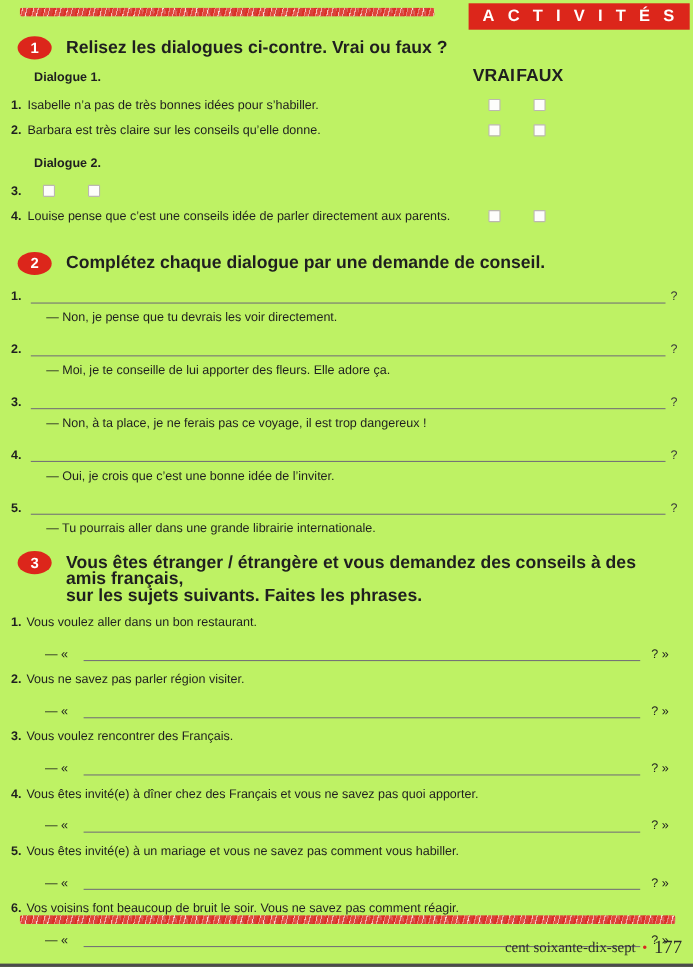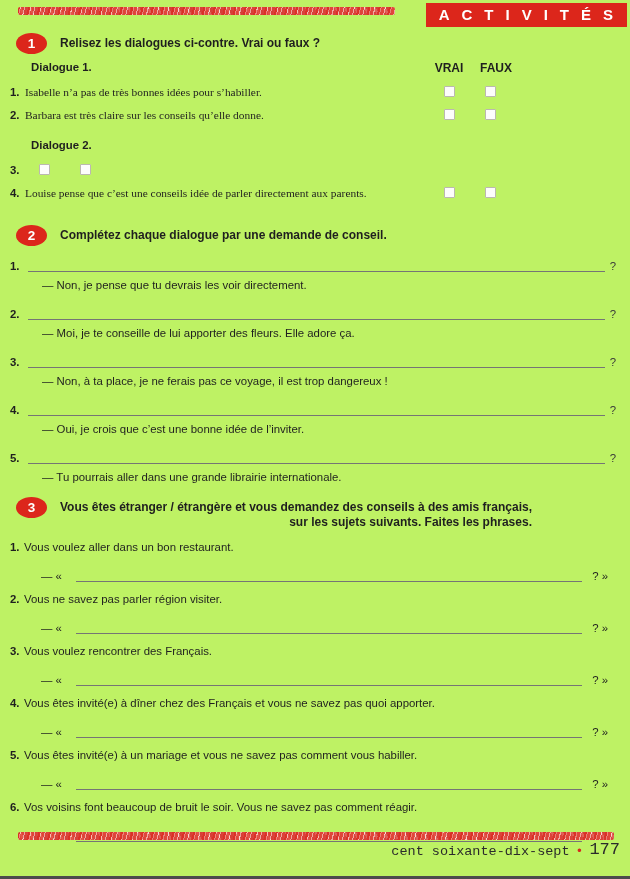--- a/index.html
+++ b/index.html
@@ -35,34 +35,34 @@
     line-height:15px;
   }
 
   
   .ex-header { display:flex; align-items:flex-start; gap:13px; margin-left:6px; }
   .badge {
     flex:0 0 auto; width:31px; height:21px; border-radius:50%;
     background:#dc261b; color:#fff; font-weight:bold; font-size:13.5px;
     display:flex; align-items:center; justify-content:center;
   }
-  .ex-title { font-weight:bold; font-size:12px; padding-top:3px; line-height:15px;text-align:right; }
+  .ex-title { font-weight:bold; font-size:16px; padding-top:3px; line-height:15px; }
 
   
   .ex1 { margin-top:33px; }
   .ex1-block { padding-right:104px; }
-  .colhead-row { display:flex; margin-top:7px; font-weight:bold; font-size:12px; }
+  .colhead-row { display:flex; margin-top:7px; font-weight:bold; font-size:16px; }
   .colhead-row .spacer { flex:1; }
   .cbcol-v { flex:0 0 38px; text-align:center; }
   .cbcol-f { flex:0 0 44px; text-align:right; }
   .dialogue-label { font-weight:bold; margin:7px 0 0 21px; height:15px; }
   .dl2 { margin-top:17px; }
   .stmt-row { display:flex; align-items:center; margin-top:8px; height:15px; }
   .stmt-row .num { flex:0 0 15px; font-weight:bold; }
-  .stmt-row .stmt { flex:1; white-space:nowrap;font-family:Liberation Serif, serif; }
+  .stmt-row .stmt { flex:1; white-space:nowrap; }
   .cb-cell { flex:0 0 38px; display:flex; justify-content:center; }
   .cb-cell.f { flex:0 0 44px; }
   .checkbox {
     width:11px; height:11px;
     border:1.3px solid #bcb8b0; border-radius:1px;
     background:#fdfdfb;
   }
 
   
   .ex2 { margin-top:25px; }
@@ -75,24 +75,24 @@
   
   .ex3 { margin-top:11px; }
   .prompt-row { display:flex; margin-top:11px; height:15px; }
   .prompt-row .num { flex:0 0 14px; font-weight:bold; }
   .quote-row { display:flex; align-items:flex-end; margin:10px 8px 0 31px; height:16px; }
   .quote-row .pre { flex:0 0 auto; padding-right:10px; }
   .quote-row .suf { flex:0 0 auto; padding-left:5px; }
 
   
   .footer {
-    position:absolute; bottom:17px; right:10px;
-    font-family:Liberation Mono, monospace;
+    position:absolute; bottom:5px; right:10px;
+    font-family:Liberation Serif, serif;
     font-size:13.5px; color:#2b2b2b;
-    display:flex; align-items:flex-end; gap:6px;
+    display:flex; align-items:center; gap:6px;
   }
   .footer .dot { color:#d8281e; font-size:13px; }
   .footer .pnum { font-size:17px; }
 </style>
 </head>
 <body>
 
 <div class="page">
 
   <div class="hatch hatch-top"></div>

